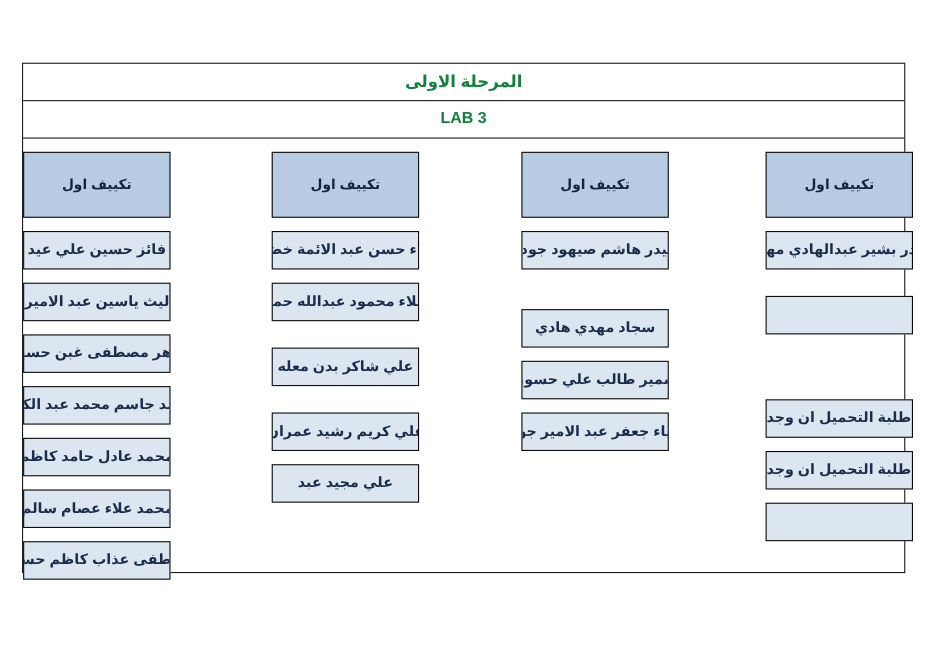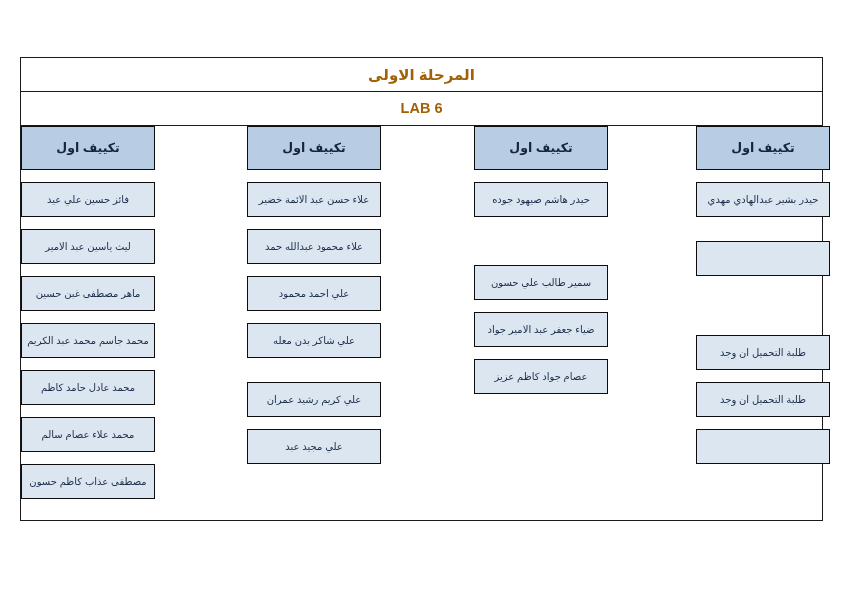--- a/index.html
+++ b/index.html
@@ -34,21 +34,21 @@
     height: 34px;
     display: flex;
     align-items: center;
     justify-content: center;
     border-bottom: 1.5px solid #1a1a1a;
     direction: rtl;
   }
   .title-row .title-text {
     font-size: 15px;
     font-weight: bold;
-    color: #a16207;
+    color: #15803d;
     letter-spacing: 0;
     line-height: 1;
   }
   .title-row.lab .title-text {
     font-size: 14.5px;
     direction: ltr;
   }
 
   
   #grid-body {
@@ -75,34 +75,34 @@
     background: #dce6f1;
     display: flex;
     align-items: center;
     justify-content: center;
     direction: rtl;
     text-align: center;
     overflow: hidden;
   }
   .cell.header-cell {
     background: #b8cce4;
-    height: 44px;
-    margin-top: 0px;
+    height: 60px;
+    margin-top: 12px;
   }
   .cell.header-cell .cell-text {
     font-size: 12.5px;
     font-weight: bold;
     color: #15253d;
   }
   .cell.data-cell {
     height: 35px;
   }
   .cell .cell-text {
-    font-size: 10px;
-    font-weight: normal;
+    font-size: 13px;
+    font-weight: bold;
     color: #1b2d4a;
     line-height: 1.15;
     padding: 0 3px;
     white-space: nowrap;
   }
   .cell.blank .cell-text { visibility: hidden; }
 
   
   .cell.absent {
     border: none;
@@ -115,21 +115,21 @@
 </head>
 <body>
 
 <div id="sheet">
 
   <div class="title-row">
     <span class="title-text">المرحلة الاولى</span>
   </div>
 
   <div class="title-row lab">
-    <span class="title-text">LAB 6</span>
+    <span class="title-text">LAB 3</span>
   </div>
 
   <div id="grid-body">
       <div class="column col-0">
         <div class="cell header-cell">
           <span class="cell-text">تكييف اول</span>
         </div>
         <div class="gap first"></div>
         <div class="cell data-cell">
           <span class="cell-text">فائز حسين علي عيد</span>
@@ -165,23 +165,20 @@
         </div>
         <div class="gap first"></div>
         <div class="cell data-cell">
           <span class="cell-text">علاء حسن عبد الائمة خضير</span>
         </div>
         <div class="gap"></div>
         <div class="cell data-cell">
           <span class="cell-text">علاء محمود عبدالله حمد</span>
         </div>
         <div class="gap"></div>
-        <div class="cell data-cell">
-          <span class="cell-text">علي احمد محمود</span>
-        </div>
         <div class="gap"></div>
         <div class="cell data-cell">
           <span class="cell-text">علي شاكر بدن معله</span>
         </div>
         <div class="gap"></div>
         <div class="gap"></div>
         <div class="cell data-cell">
           <span class="cell-text">علي كريم رشيد عمران</span>
         </div>
         <div class="gap"></div>
@@ -193,32 +190,32 @@
         <div class="cell header-cell">
           <span class="cell-text">تكييف اول</span>
         </div>
         <div class="gap first"></div>
         <div class="cell data-cell">
           <span class="cell-text">حيدر هاشم صيهود جوده</span>
         </div>
         <div class="gap"></div>
         <div class="gap"></div>
         <div class="gap"></div>
+        <div class="cell data-cell">
+          <span class="cell-text">سجاد مهدي هادي</span>
+        </div>
         <div class="gap"></div>
         <div class="cell data-cell">
           <span class="cell-text">سمير طالب علي حسون</span>
         </div>
         <div class="gap"></div>
         <div class="cell data-cell">
           <span class="cell-text">ضياء جعفر عبد الامير جواد</span>
         </div>
         <div class="gap"></div>
-        <div class="cell data-cell">
-          <span class="cell-text">عصام جواد كاظم عزيز</span>
-        </div>
       </div>
       <div class="column col-3">
         <div class="cell header-cell">
           <span class="cell-text">تكييف اول</span>
         </div>
         <div class="gap first"></div>
         <div class="cell data-cell">
           <span class="cell-text">حيدر بشير عبدالهادي مهدي</span>
         </div>
         <div class="gap"></div>

